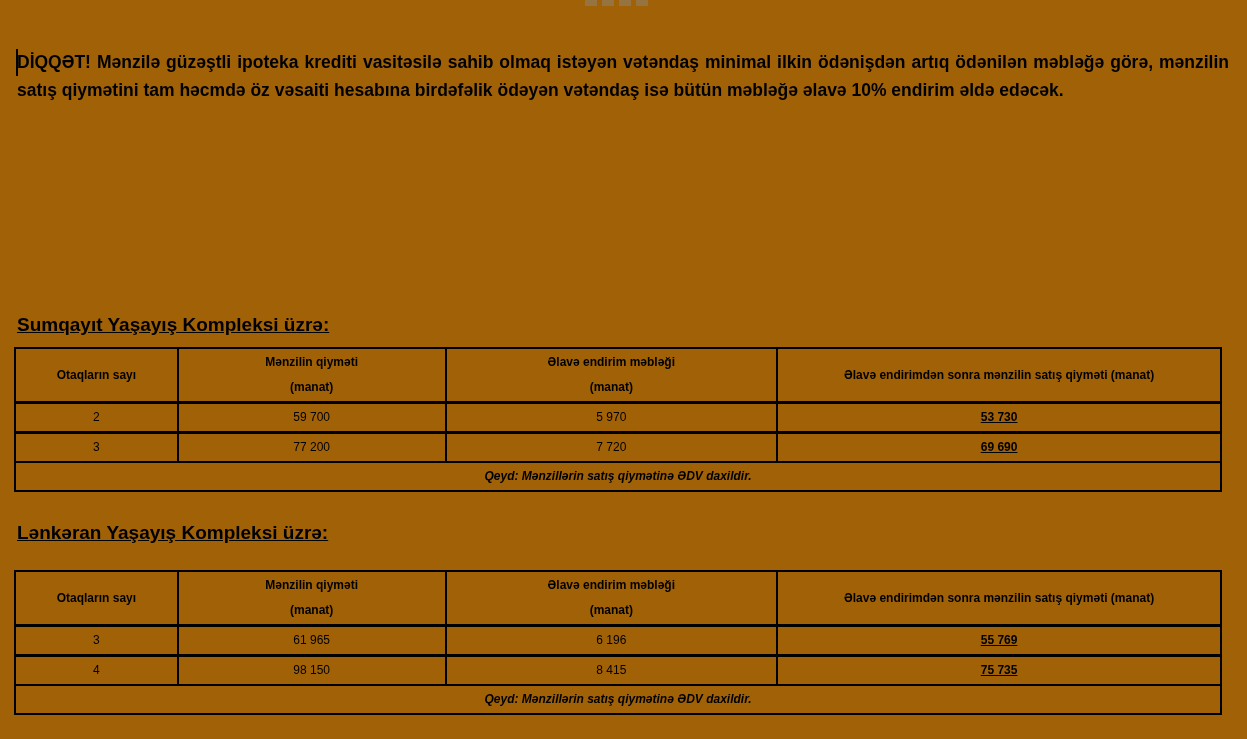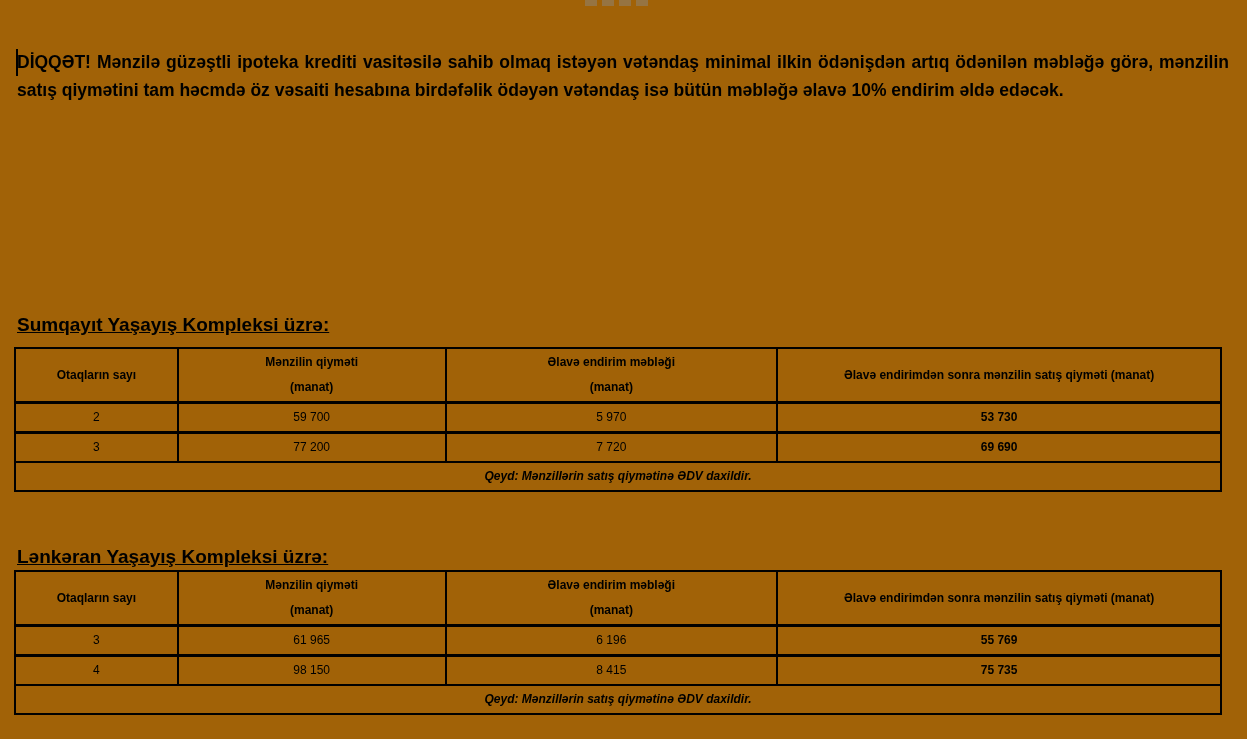--- a/index.html
+++ b/index.html
@@ -51,21 +51,21 @@
   .para-1 { top: 48px; }
   .para-2 { top: 150px; }
   .section-heading {
     position: absolute;
     left: 17px;
     font-size: 19px;
     font-weight: bold;
     text-decoration: underline;
   }
   .heading-1 { top: 314px; }
-  .heading-2 { top: 522px; margin-top: 24px; }
+  .heading-2 { top: 522px; }
   table.price-table {
     position: absolute;
     left: 14px;
     width: 1208px;
     border-collapse: collapse;
     table-layout: fixed;
     font-size: 12px;
   }
   .table-1 { top: 347px; }
   .table-2 { top: 570px; }
@@ -88,21 +88,21 @@
   .price-table th .unit {
     font-weight: bold;
   }
   .price-table th .unit.block { display: block; }
   .price-table td {
     font-weight: normal;
     height: 29px;
     line-height: 25px;
   }
   .price-table tr.row-1 td { border-bottom-width: 3px; }
-  .price-table td.final-price { font-weight: bold; }
+  .price-table td.final-price { font-weight: bold; text-decoration: underline; }
   .price-table td.note-cell {
     font-weight: bold;
     font-style: italic;
     height: 26px;
   }
 </style>
 </head>
 <body>
 
 <div class="page">

